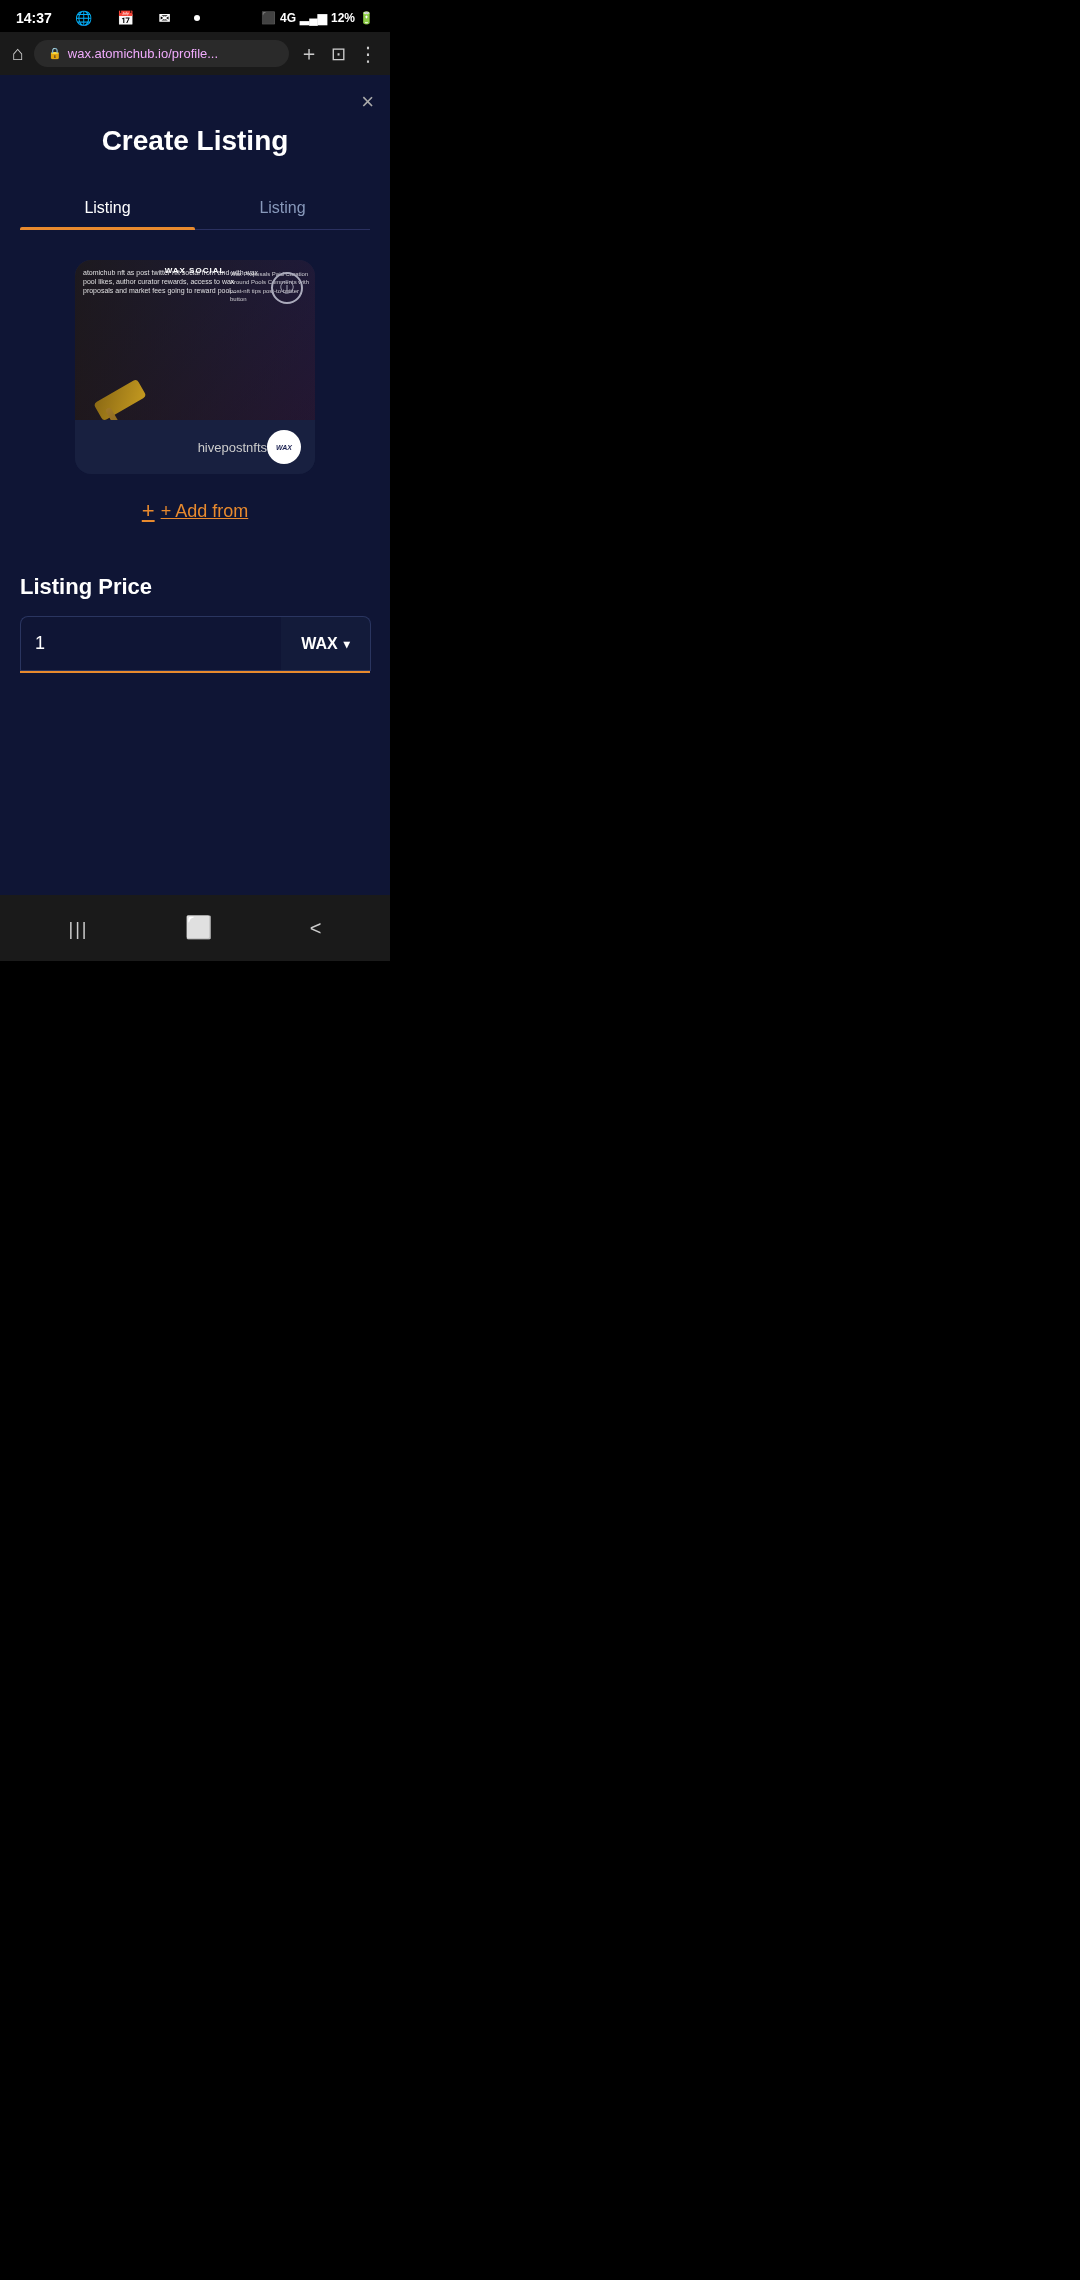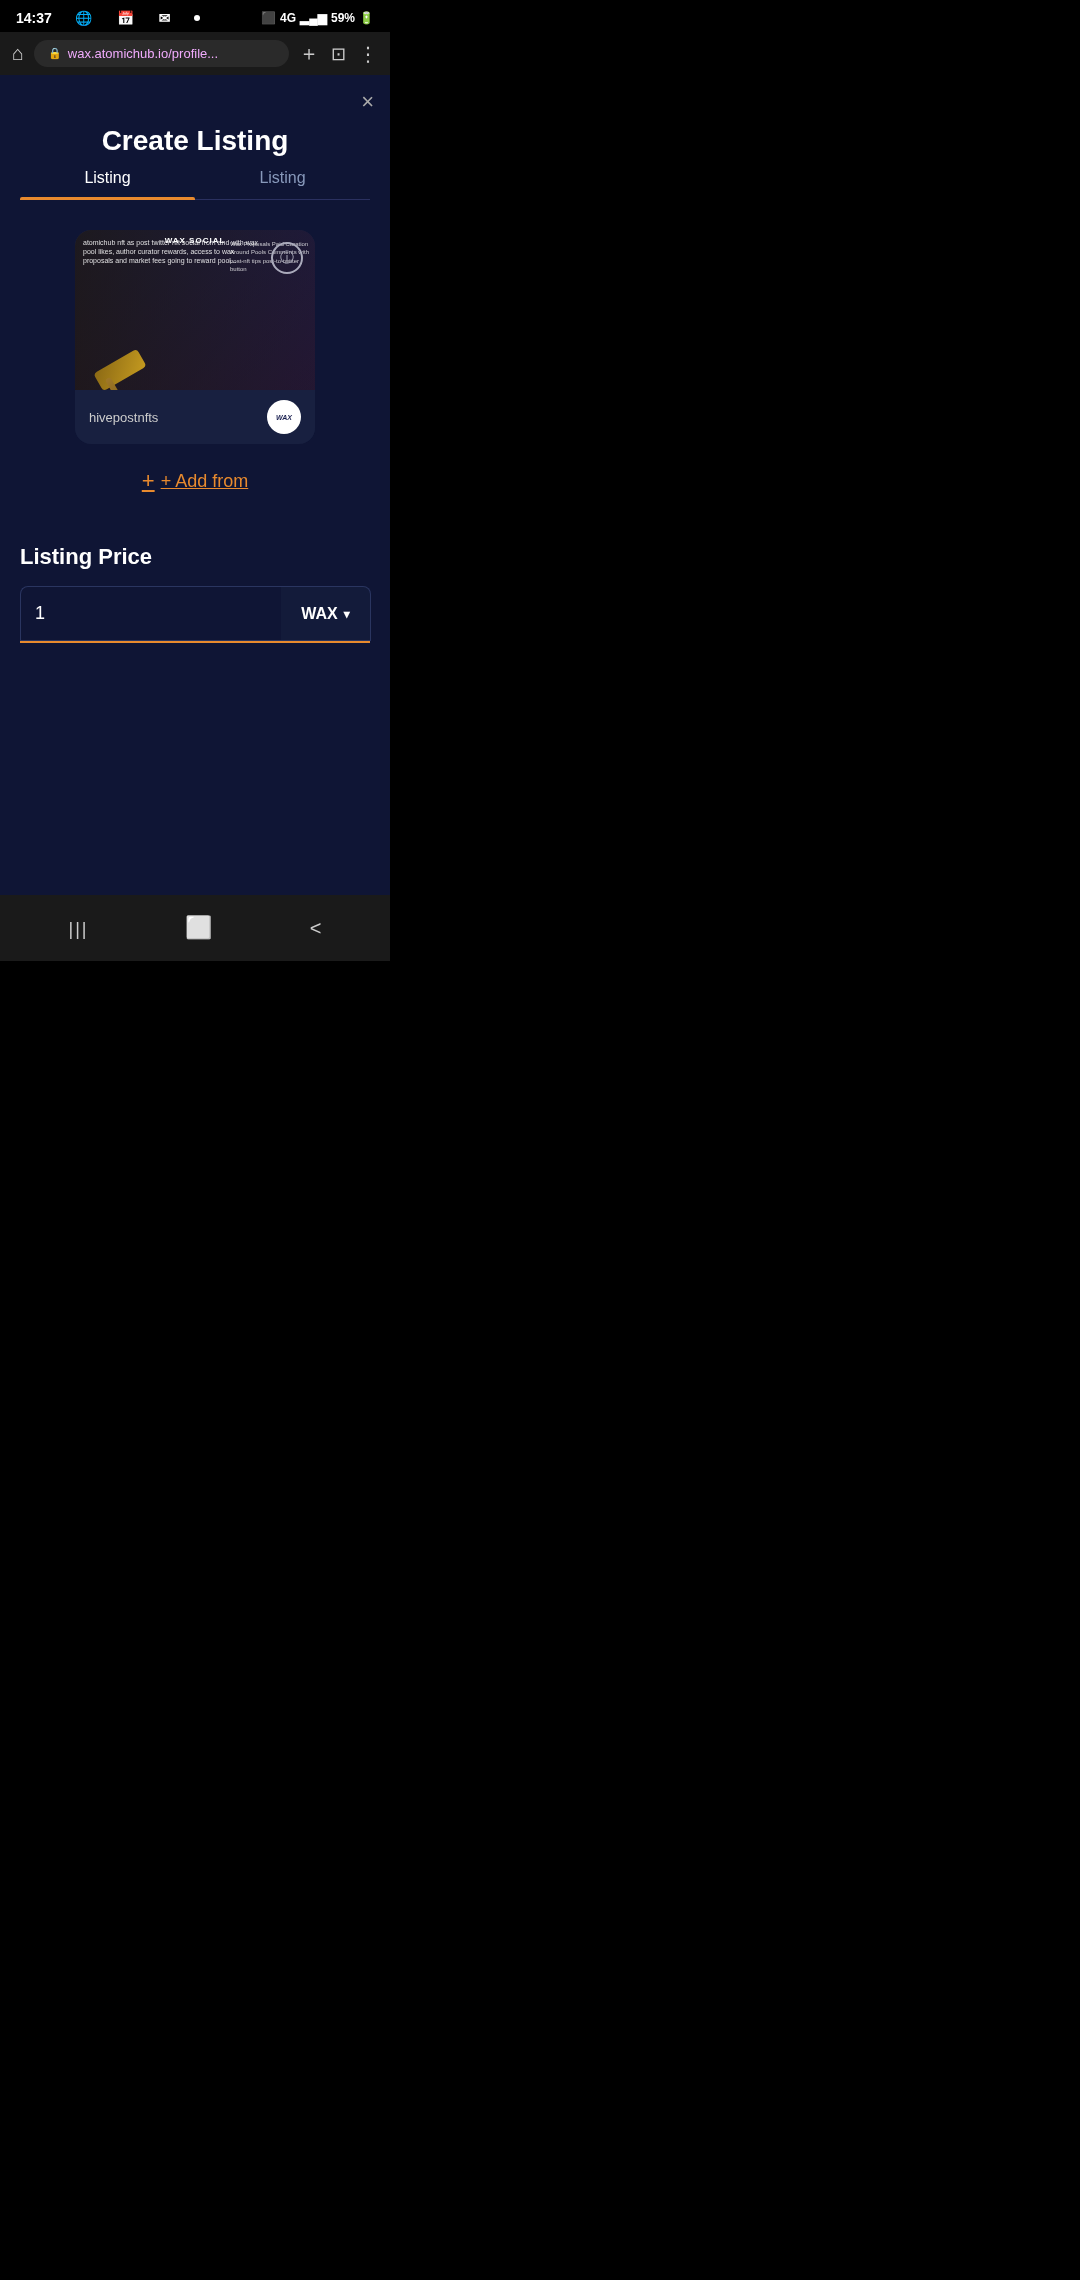--- a/index.html
+++ b/index.html
@@ -71,20 +71,21 @@
       line-height: 1;
     }
 
     
     .modal-title {
       text-align: center;
       color: #fff;
       font-size: 28px;
       font-weight: 700;
       margin-top: 30px;
+      margin-bottom: 30px;
     }
 
     
     .tabs {
       display: flex;
       border-bottom: 1px solid #2a3060;
       margin-bottom: 30px;
     }
     .tab {
       flex: 1;
@@ -210,21 +211,21 @@
       font-size: 6px;
       line-height: 1.4;
       width: 80px;
       text-align: left;
     }
     .nft-card-footer {
       background: #182040;
       padding: 10px 14px;
       display: flex;
       align-items: center;
-      justify-content: space-between;
+      justify-content: flex-end;
     }
     .nft-creator { color: #ccc; font-size: 13px; }
     .wax-logo-circle {
       width: 34px;
       height: 34px;
       border-radius: 50%;
       background: #fff;
       display: flex;
       align-items: center;
       justify-content: center;
@@ -329,21 +330,21 @@
     <span>14:37</span>
     <span style="font-size:14px;">🌐</span>
     <span style="font-size:14px;">📅</span>
     <span style="font-size:14px;">✉</span>
     <span class="status-dot"></span>
   </div>
   <div class="status-right">
     <span>⬛</span>
     <span>4G</span>
     <span>▂▄▆</span>
-    <span>59%</span>
+    <span>12%</span>
     <span>🔋</span>
   </div>
 </div>
 
 <div class="browser-bar">
   <span class="browser-home-icon">⌂</span>
   <div class="browser-url-box">
     <span class="lock-icon">🔒</span>
     <span class="browser-url-text">wax.atomichub.io/profile...</span>
   </div>

